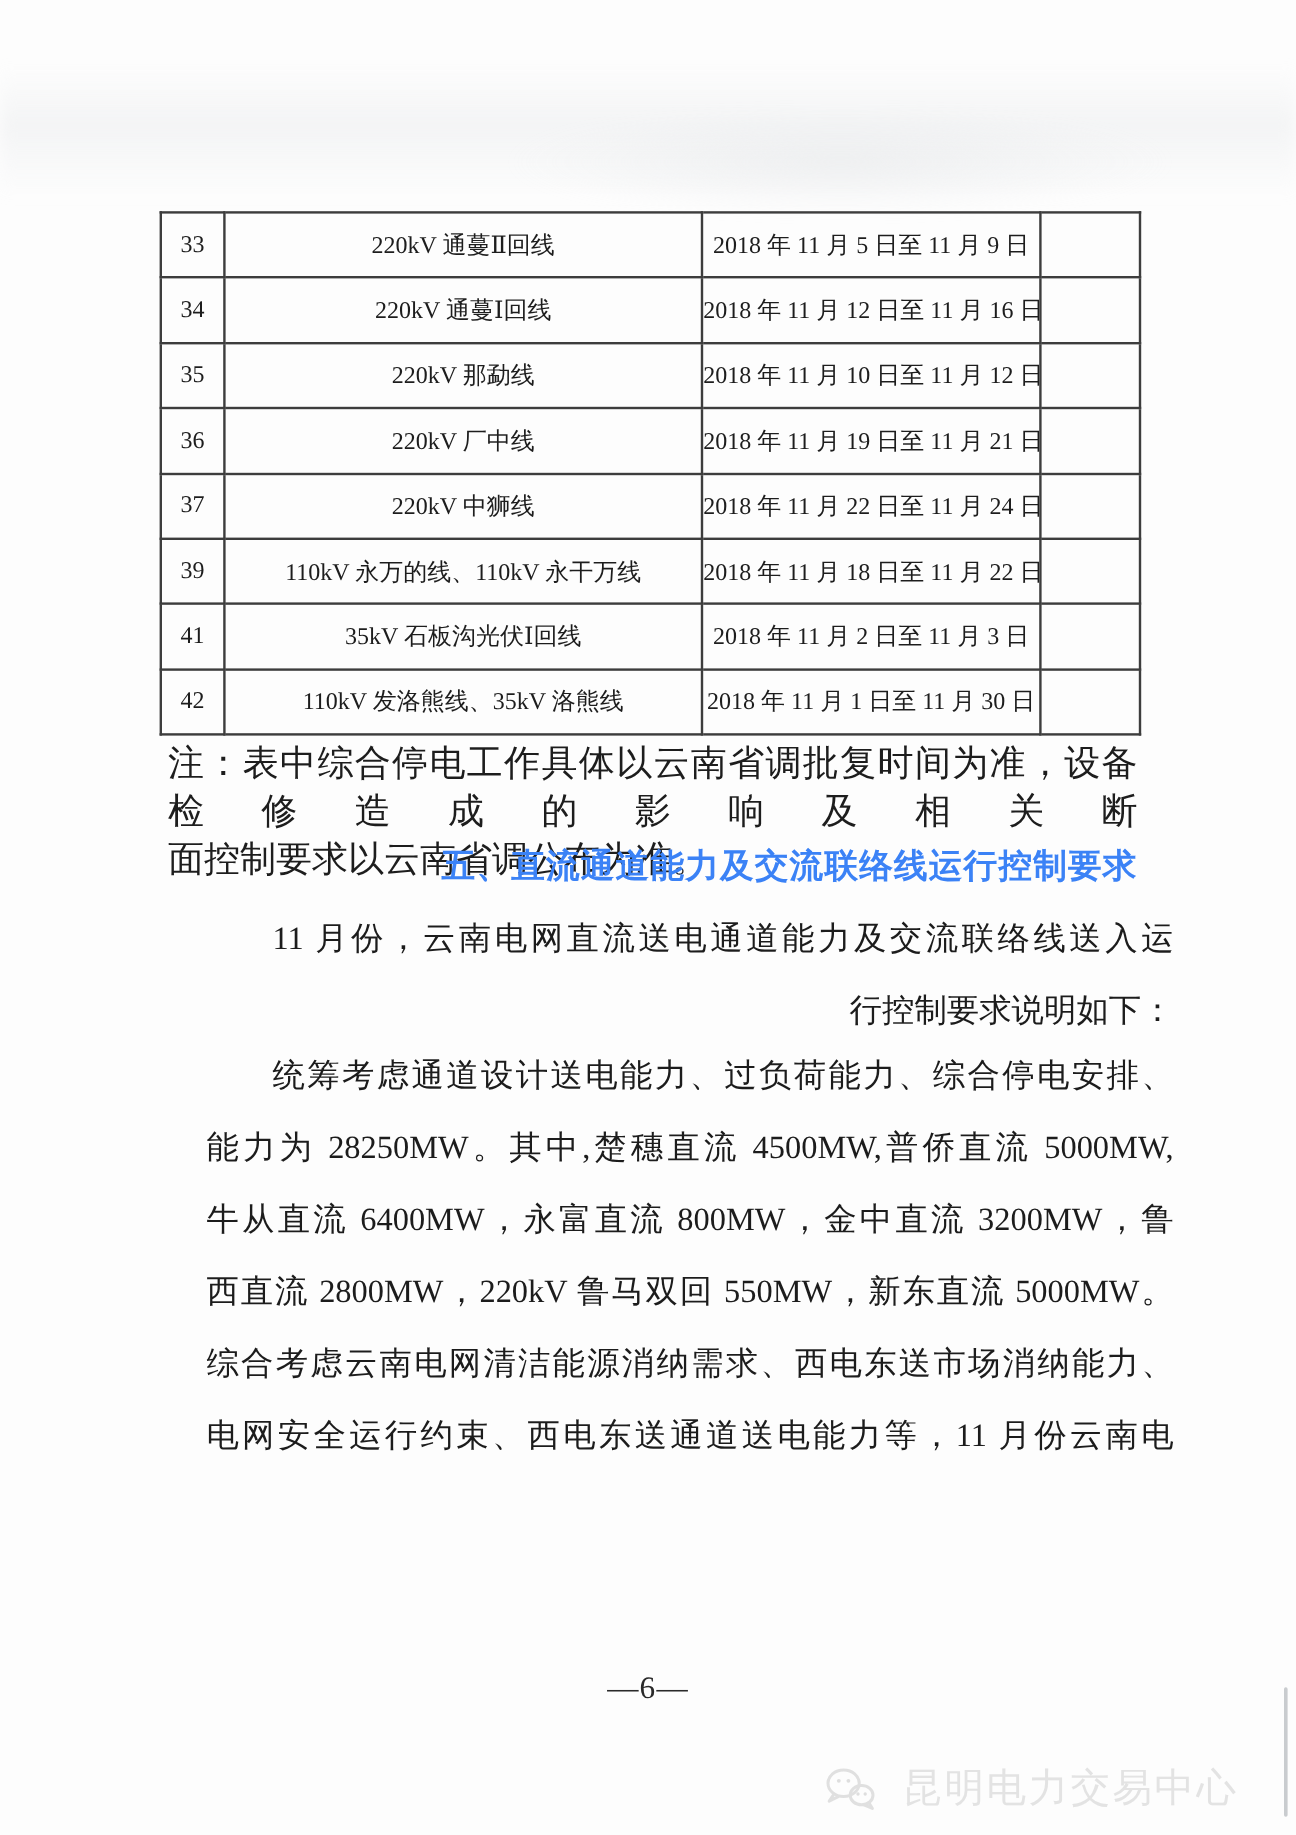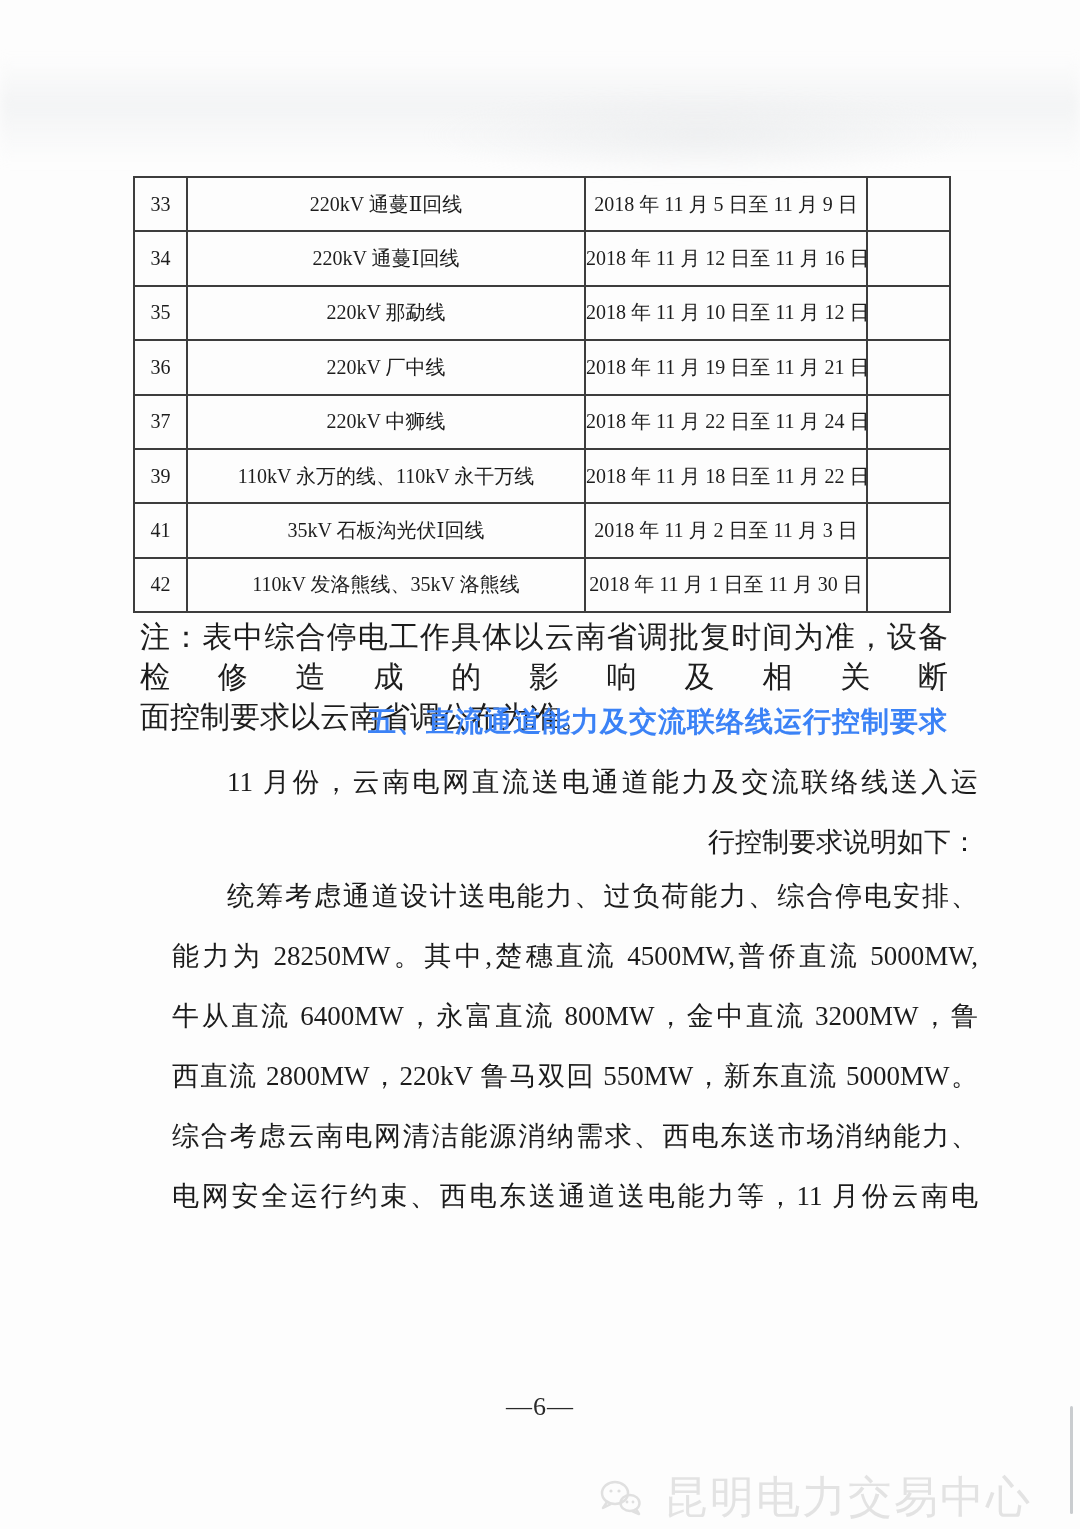--- a/index.html
+++ b/index.html
@@ -101,21 +101,21 @@
   }
 
   .watermark {
     position: absolute;
     right: 48px; top: 1468px;
     display: flex;
     align-items: center;
     gap: 22px;
     color: #e3e3e3;
     font-family: "Liberation Sans", "DejaVu Sans", sans-serif;
-    font-size: 44px;
+    font-size: 33px;
     letter-spacing: 2px;
     user-select: none;
   }
   .watermark svg { display: block; }
 
   .edge-line {
     position: absolute;
     left: 1070px; top: 1406px;
     width: 3px; height: 108px;
     background: #c9cccf;

